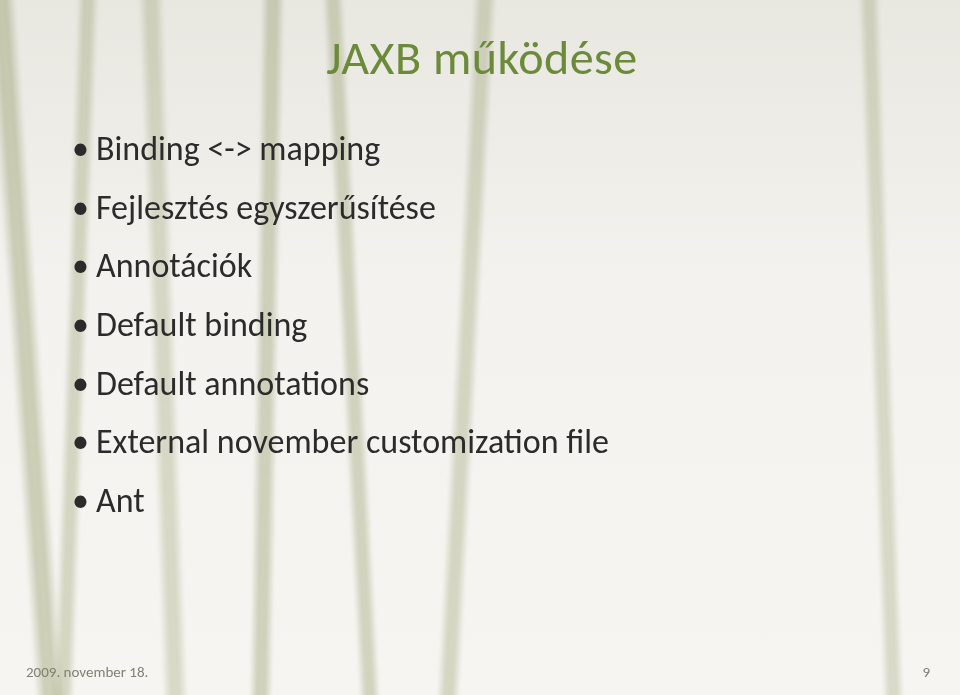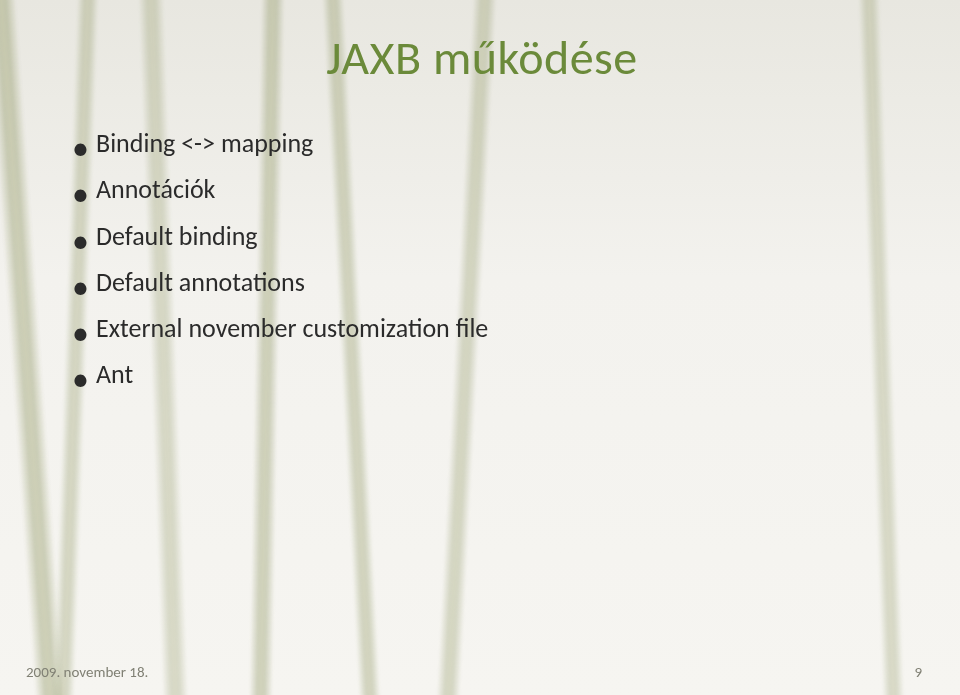--- a/index.html
+++ b/index.html
@@ -53,41 +53,41 @@
     margin-bottom: 36px;
     letter-spacing: .5px;
   }
   ul.content {
     list-style: none;
     margin-left: 8px;
   }
   ul.content > li {
     position: relative;
     padding-left: 28px;
-    font-size: 26px;
+    font-size: 34px;
     line-height: 1.55;
     color: #2b2b2b;
     margin-bottom: 6px;
   }
   ul.content > li::before {
     content: "•";
     position: absolute;
     left: 4px;
     top: 0;
     color: #2b2b2b;
     font-size: 34px;
     line-height: 1.55;
   }
   .footer {
     position: absolute;
     left: 0; right: 0; bottom: 14px;
     display: flex;
     justify-content: space-between;
     align-items: baseline;
-    padding: 0 38px 0 26px;
+    padding: 0 30px 0 26px;
     font-size: 15px;
     color: #808074;
     z-index: 2;
   }
   .footer .center { position:absolute; left:50%; transform:translateX(-50%); }
   .footer .right  { margin-left:auto; }
 </style>
 </head>
 <body>
 
@@ -97,20 +97,21 @@
 <div class="blade b3"></div>
 <div class="blade b4"></div>
 <div class="blade b5"></div>
 <div class="blade b6"></div>
 <div class="blade b7"></div>
 
 <div class="slide">
   <h1 class="title">JAXB működése</h1>
   <ul class="content">
     <li>Binding &lt;-&gt; mapping</li>
+    <li>Fejlesztés egyszerűsítése</li>
     <li>Annotációk</li>
     <li>Default binding</li>
     <li>Default annotations</li>
     <li>External november customization file</li>
     <li>Ant</li>
   </ul>
 </div>
 
 <div class="footer">
   <span class="left">2009. november 18.</span>

